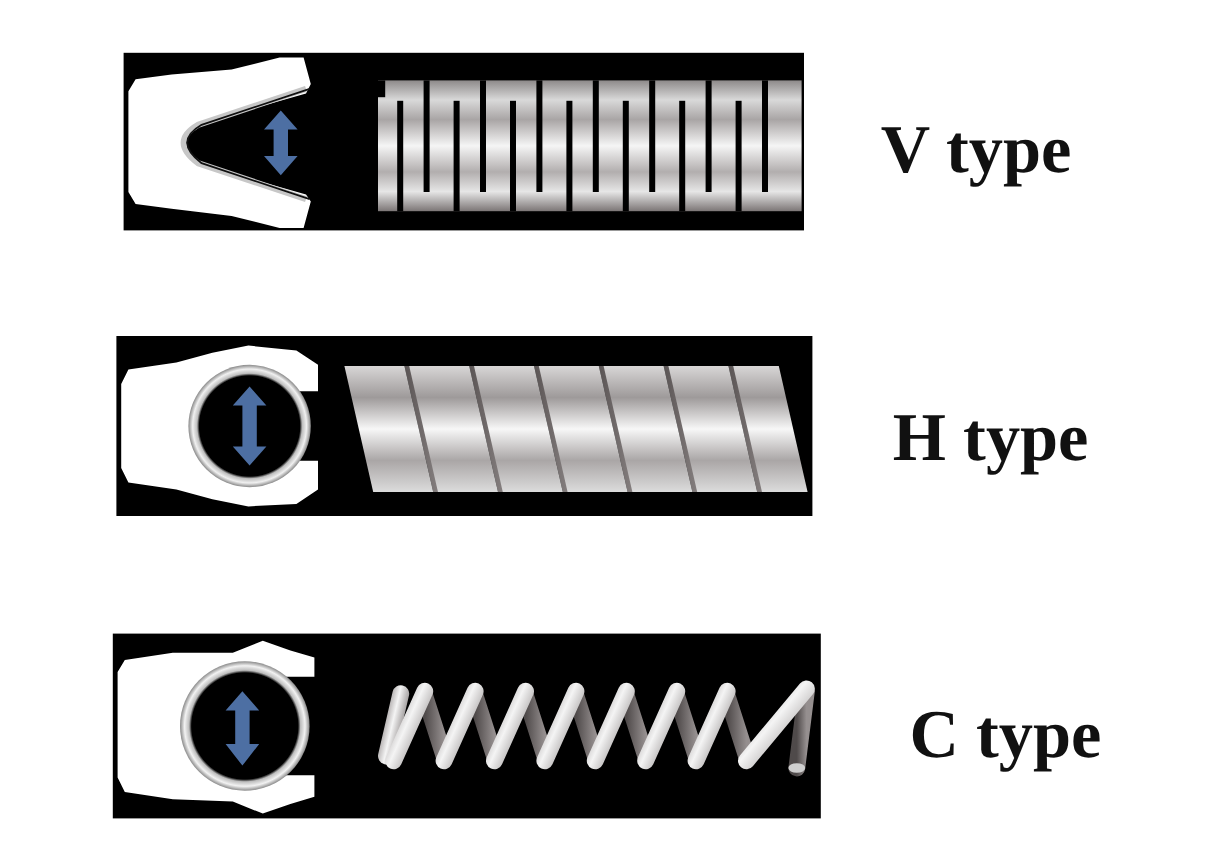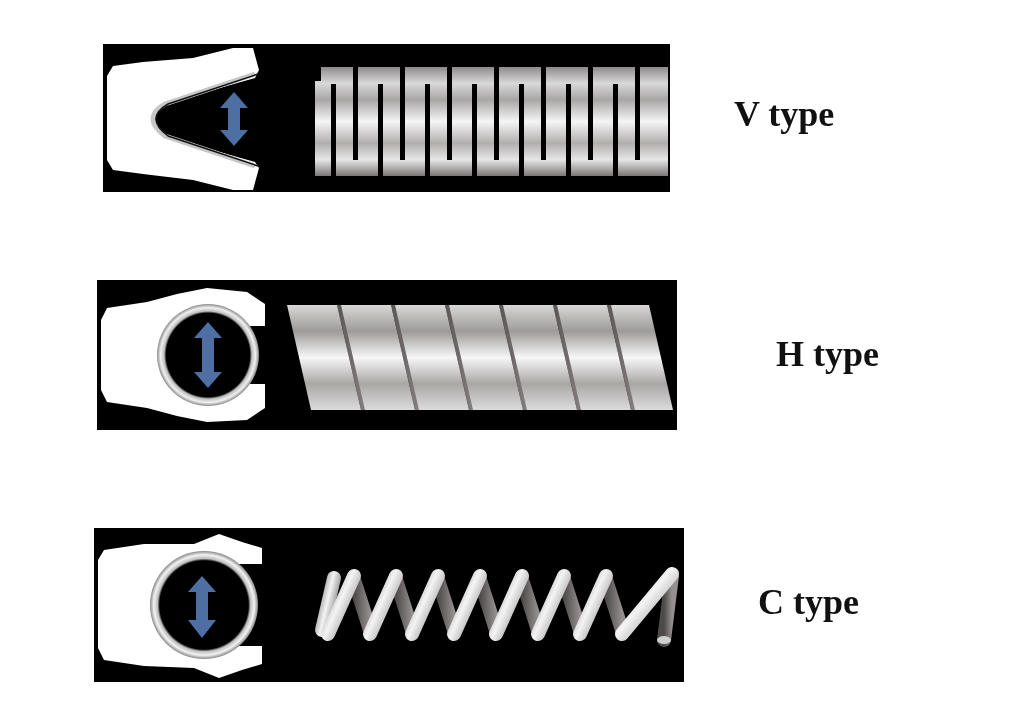--- a/index.html
+++ b/index.html
@@ -1,24 +1,24 @@
 <!DOCTYPE html>
 <html><head>
 <meta charset="utf-8">
 <style>
   html,body{margin:0;padding:0;background:#fff;}
   body{width:1024px;height:722px;position:relative;overflow:hidden;font-family:"Liberation Serif","DejaVu Serif",serif;}
   .panel{position:absolute;background:#000;overflow:hidden;}
   .panel svg{position:absolute;left:0;top:0;}
-  .label{position:absolute;font-weight:bold;font-size:36px;color:#111;white-space:nowrap;line-height:1;}
+  .label{position:absolute;font-weight:bold;font-size:57px;color:#111;white-space:nowrap;line-height:1;}
   #p-v{left:103px;top:44px;width:567px;height:148px;}
   #p-h{left:97px;top:280px;width:580px;height:150px;}
   #p-c{left:94px;top:528px;width:590px;height:154px;}
   #l-v{left:734px;top:96px;}
-  #l-h{left:776px;top:336px;font-family:Liberation Serif, serif;}
+  #l-h{left:744px;top:336px;font-family:Liberation Serif, serif;}
   #l-c{left:738px;top:584px;margin-left:20px;}
 </style>
 </head>
 <body>
 
 <div class="panel" id="p-v">
   <svg width="567" height="148" viewBox="0 0 567 148">
     <defs>
       <linearGradient id="gV" x1="0" y1="0" x2="0" y2="1">
         <stop offset="0" stop-color="#8e8a8a"></stop>

